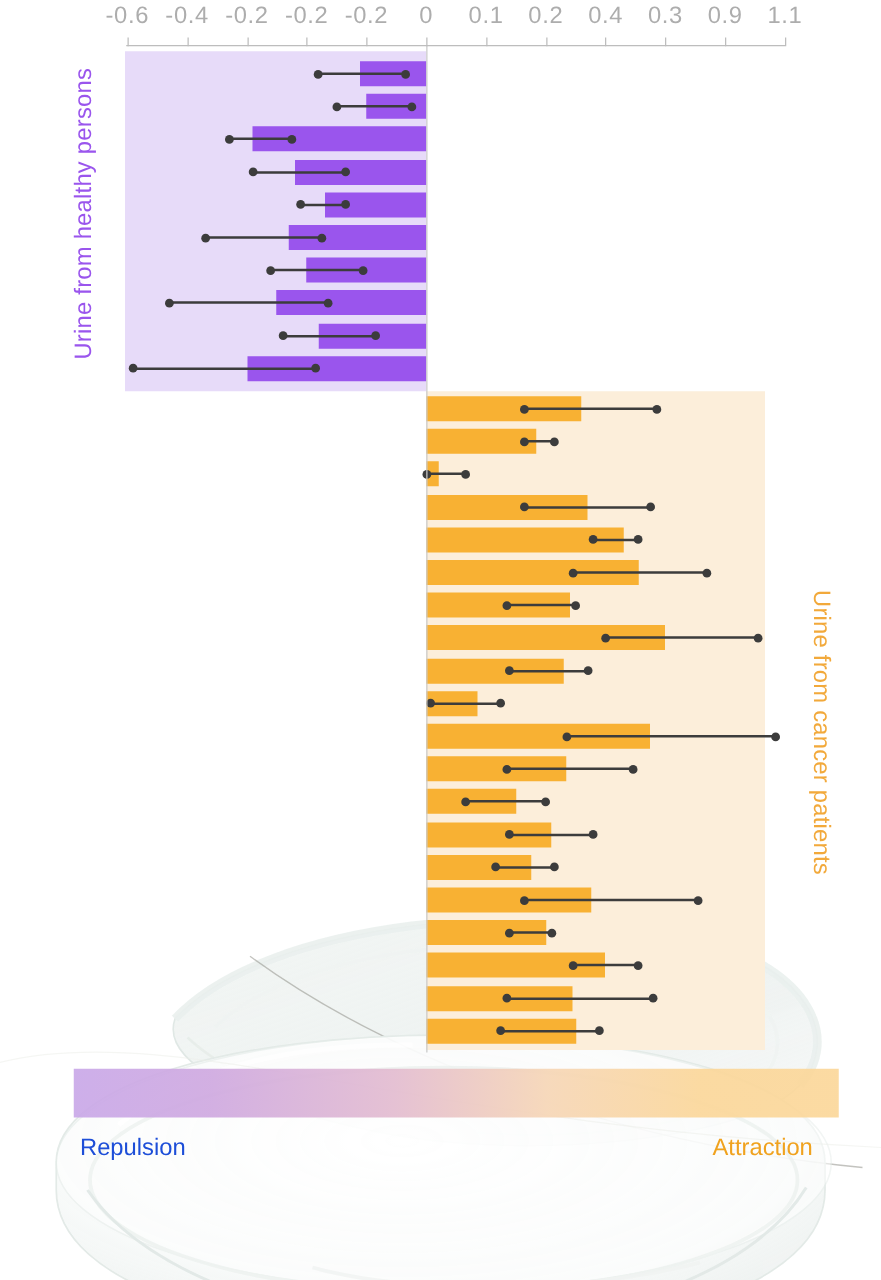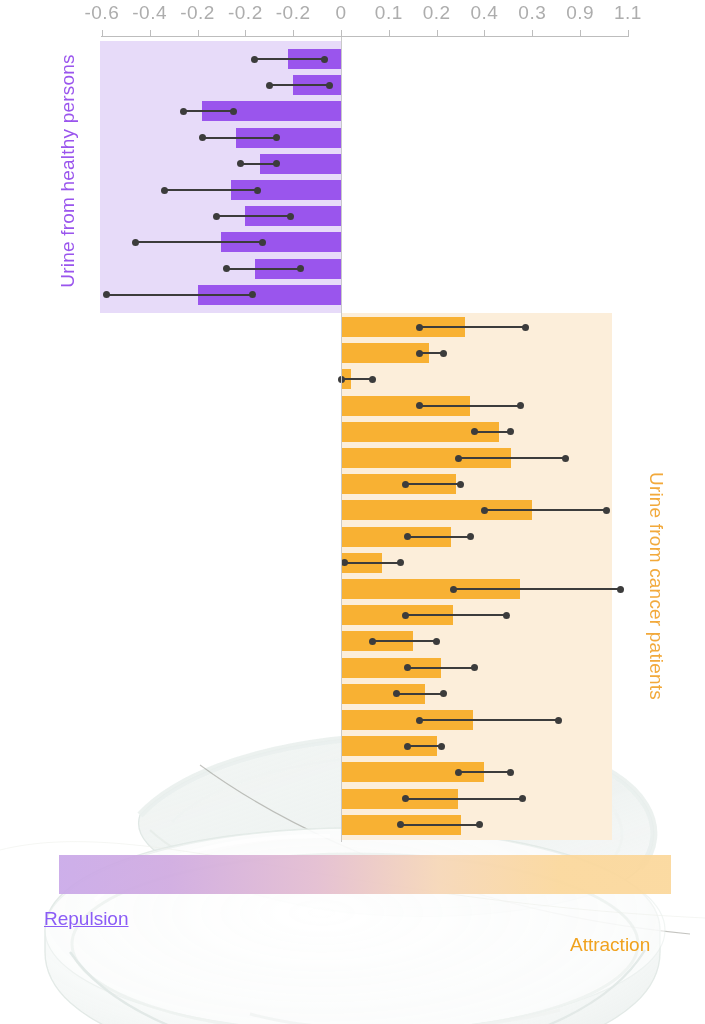--- a/index.html
+++ b/index.html
@@ -61,23 +61,23 @@
     white-space:nowrap;z-index:7;
   }
 
   
   #legend-bar{
     position:absolute;left:59px;top:855px;width:612px;height:39px;z-index:3;
     background:linear-gradient(to right,#c9a8e8 0%,#cfa9e0 18%,#e3bcd0 42%,#f6d6b6 62%,#fbd79a 82%,#fbd79a 100%);
     opacity:.92;
   }
   .legend-text{position:absolute;top:908px;font-size:19px;z-index:8;white-space:nowrap;}
-  #legend-repulsion{left:44px;color:#8b5cf6;text-decoration:underline;}
+  #legend-repulsion{left:64px;color:#1d4ed8;}
   #legend-chemo{left:282px;color:#a8a8a8;}
-  #legend-attraction{left:570px;color:#f0a21e;margin-top:26px;}
+  #legend-attraction{left:570px;color:#f0a21e;}
 </style>
 </head>
 <body>
 
 <div id="stage">
 
   <div id="photo">
     <svg width="705" height="424" viewBox="0 0 705 424" xmlns="http://www.w3.org/2000/svg">
       <defs>
         <linearGradient id="glassA" x1="0" y1="0" x2="0" y2="1">

